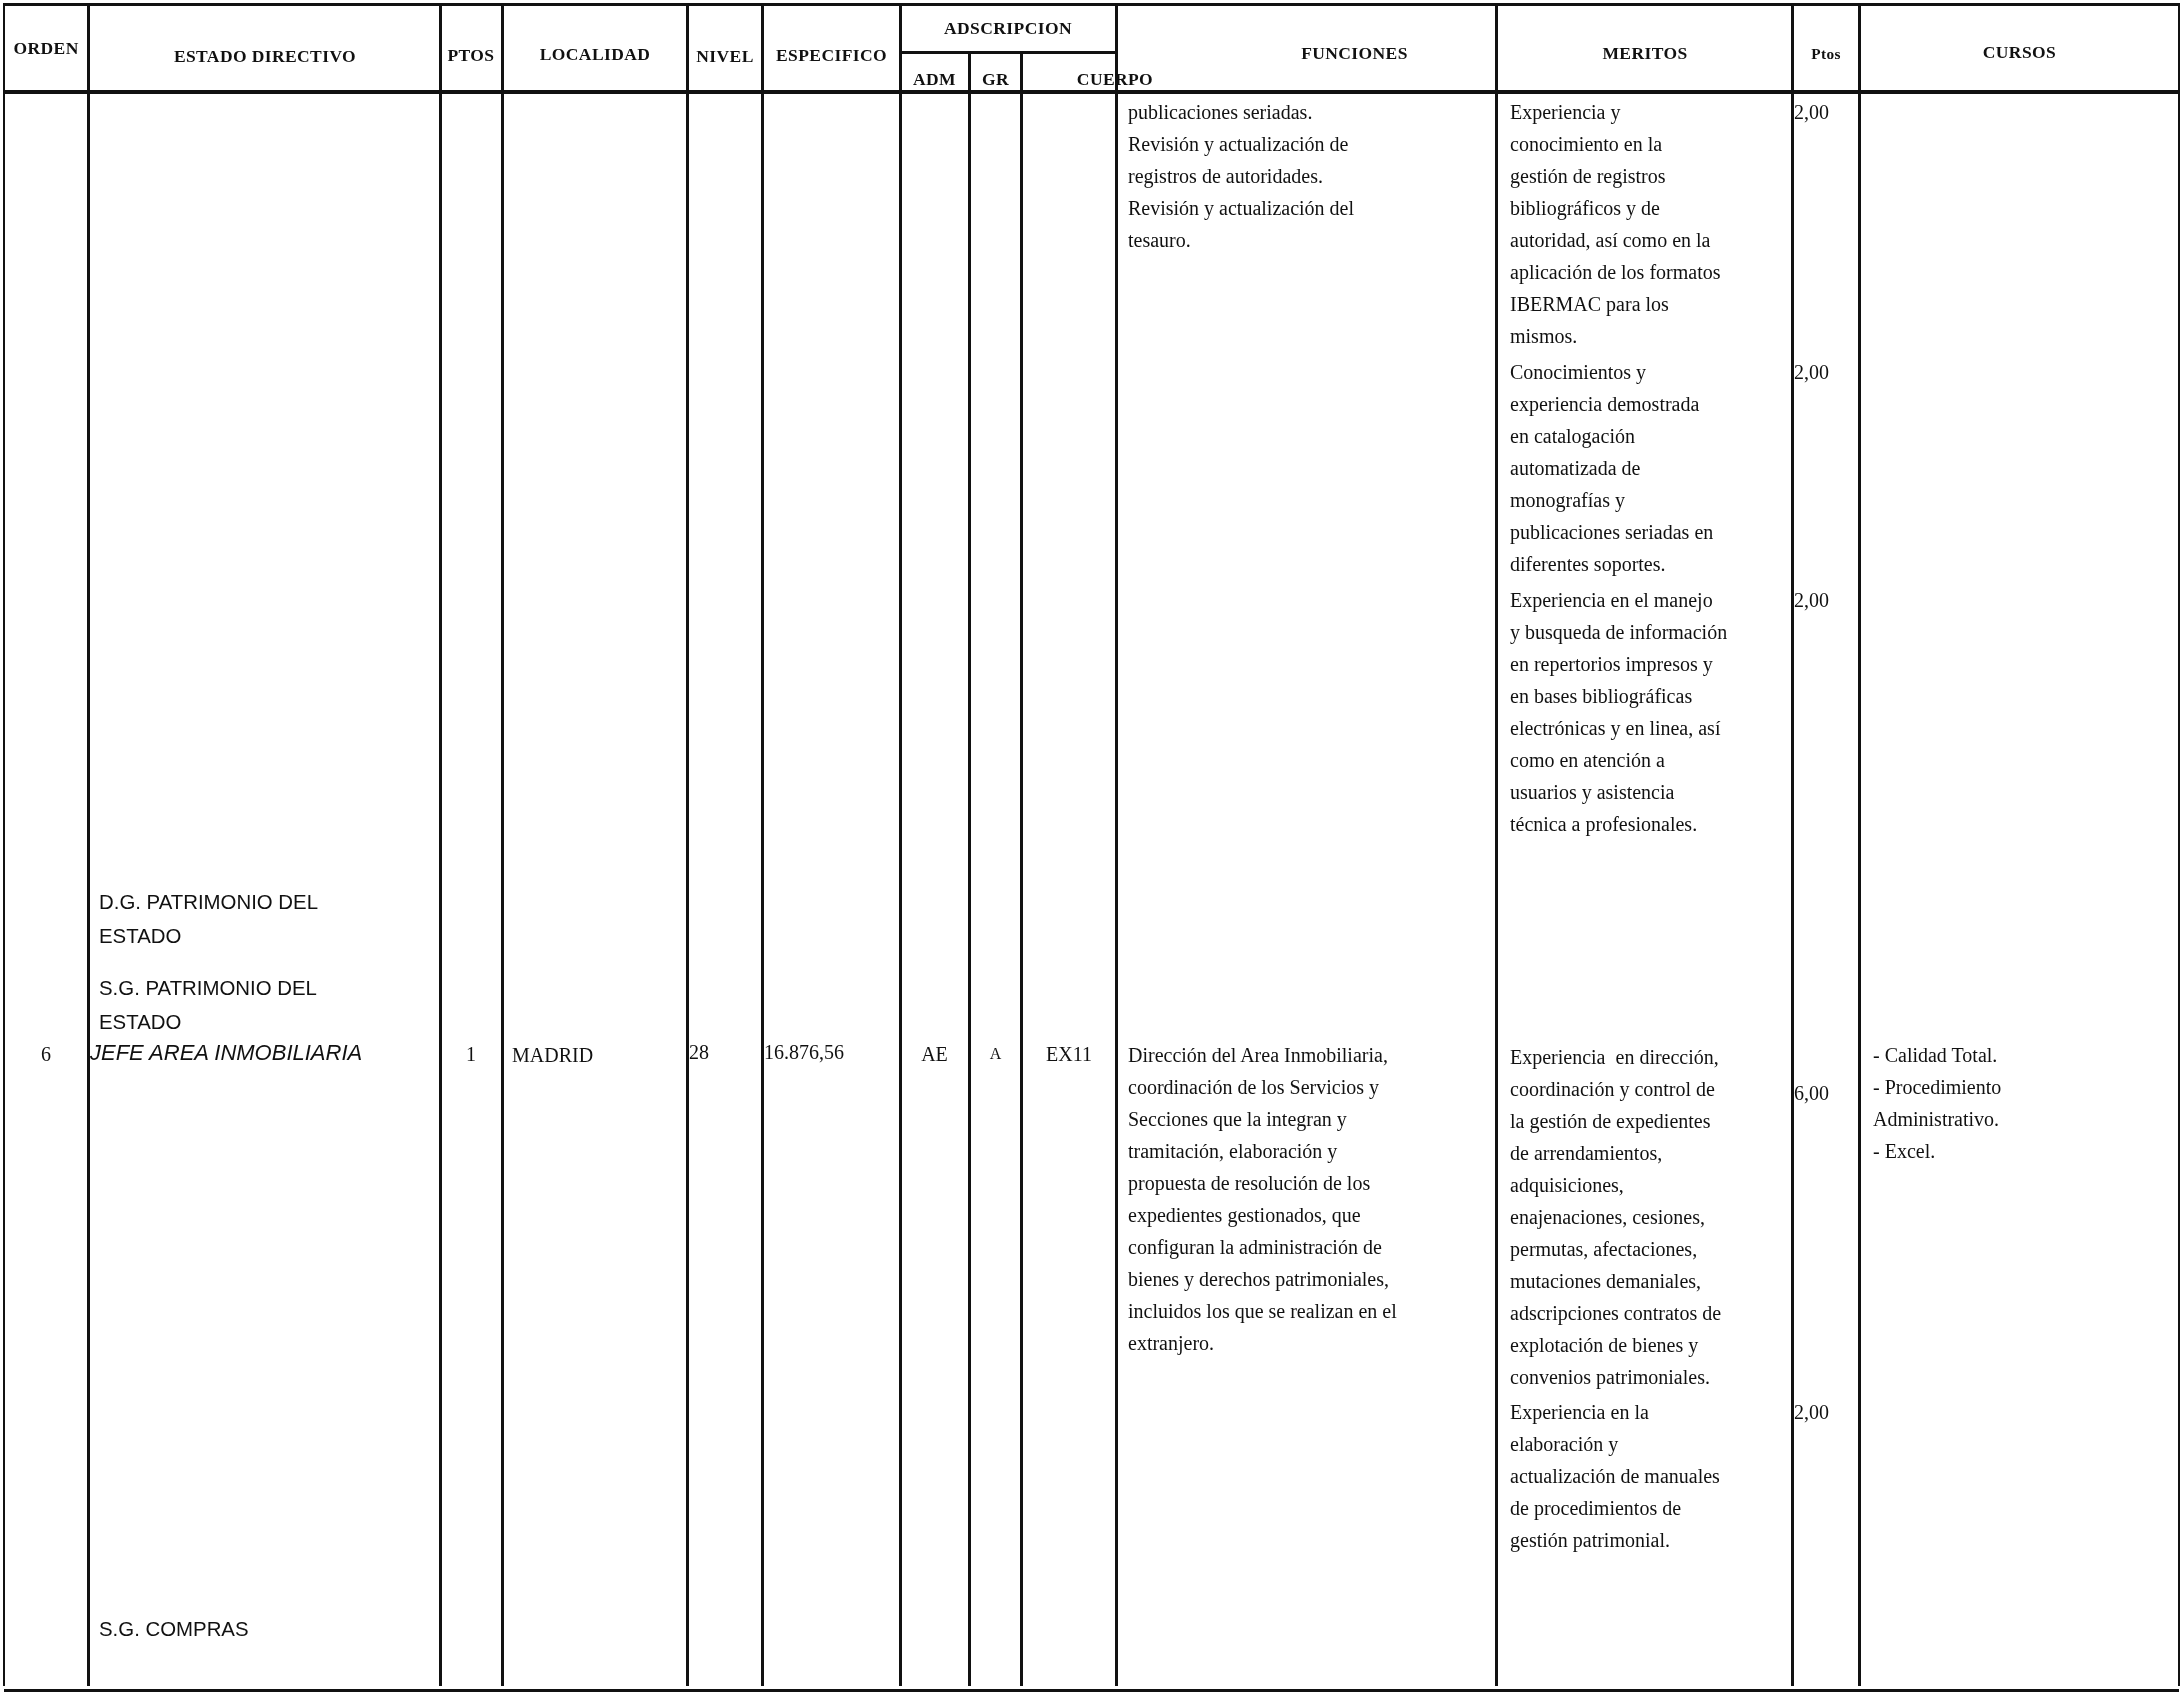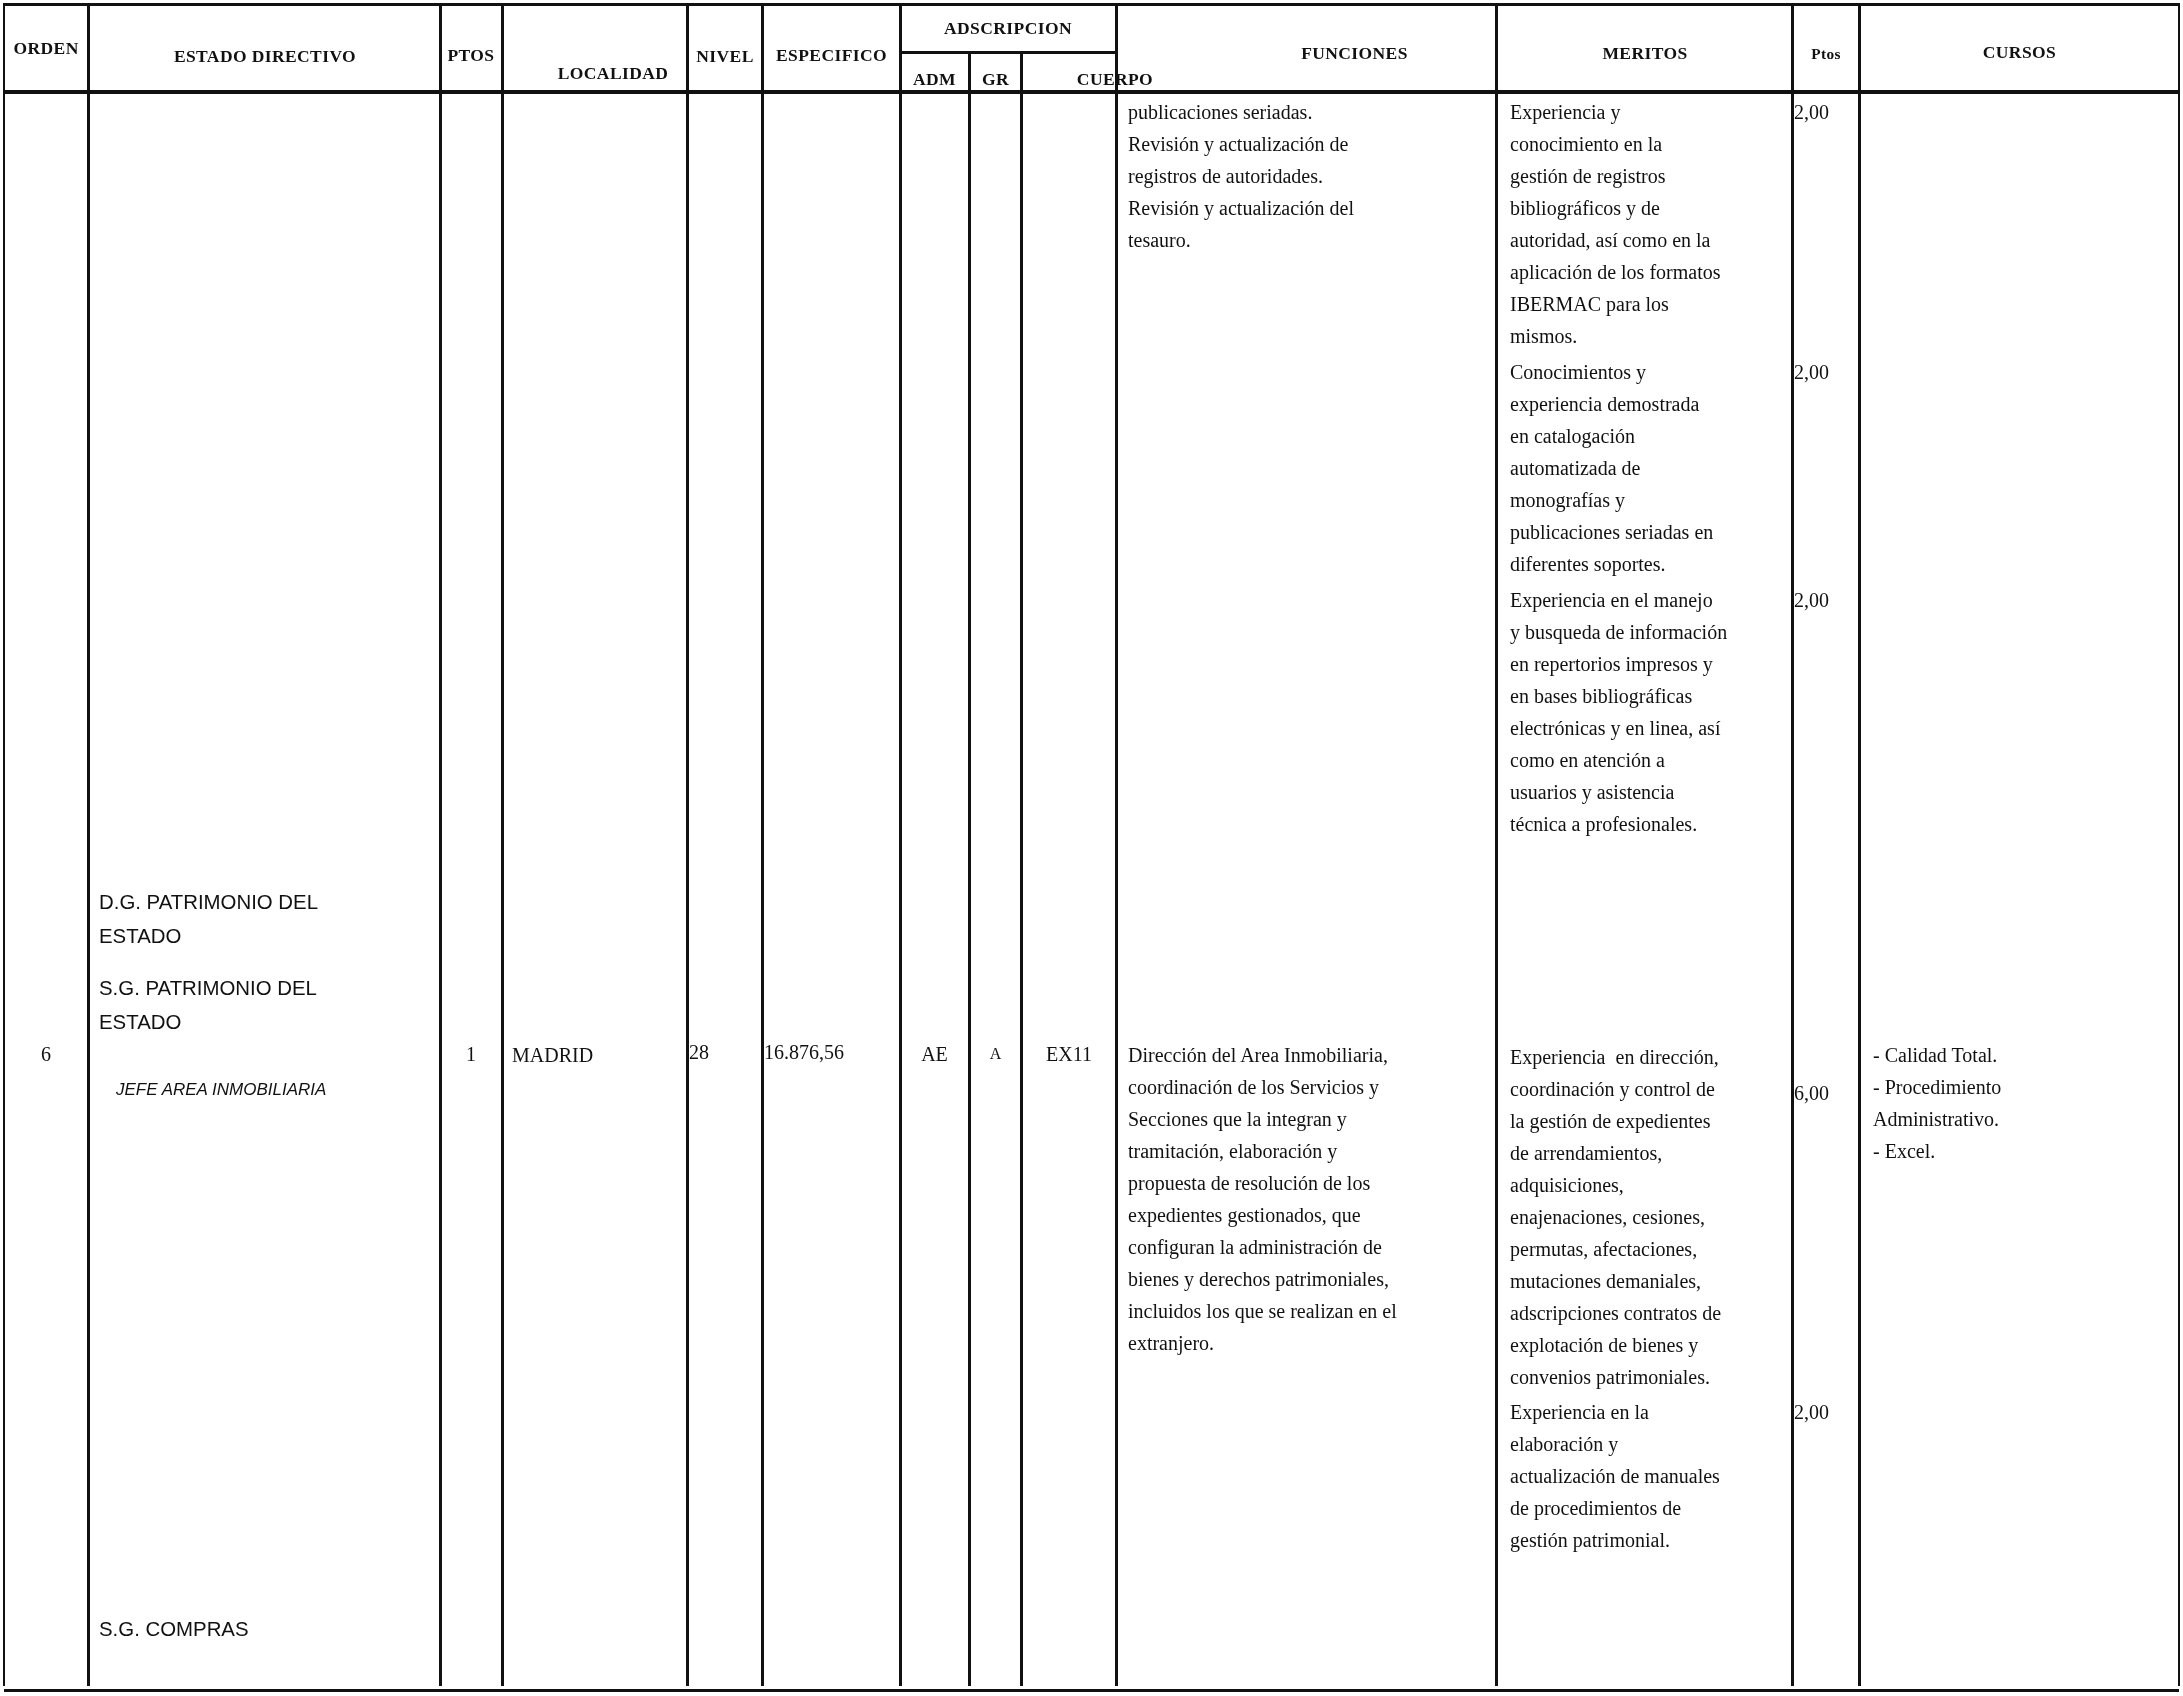--- a/index.html
+++ b/index.html
@@ -33,21 +33,21 @@
 <div class="vline" style="left:1020px;top:52px;"></div>
 <div class="vline" style="left:1115px;"></div>
 <div class="vline" style="left:1495px;"></div>
 <div class="vline" style="left:1791px;"></div>
 <div class="vline" style="left:1858px;"></div>
 <div class="vline" style="left:2178px;width:2.2px;"></div>
 
 <div class="hdr" style="left:5.1px;width:82px;top:5.8px;height:85px;">ORDEN</div>
 <div class="hdr" style="left:90px;width:350px;top:5.8px;height:102px;">ESTADO DIRECTIVO</div>
 <div class="hdr" style="left:442px;width:58px;top:5.8px;height:99px;">PTOS</div>
-<div class="hdr" style="left:504px;width:182px;top:24px;height:99px;padding-left:18px;">LOCALIDAD</div>
+<div class="hdr" style="left:504px;width:182px;top:5px;height:99px;">LOCALIDAD</div>
 <div class="hdr" style="left:689px;width:72px;top:5.8px;height:102px;">NIVEL</div>
 <div class="hdr" style="left:764px;width:135px;top:5.8px;height:99px;">ESPECIFICO</div>
 <div class="hdr" style="left:901px;width:214px;top:5.8px;height:45px;">ADSCRIPCION</div>
 <div class="hdr" style="left:901px;width:67px;top:66px;height:26px;">ADM</div>
 <div class="hdr" style="left:971px;width:49px;top:66px;height:26px;">GR</div>
 <div class="hdr" style="left:1023px;width:92px;top:66px;height:26px;padding-left:46px;">CUERPO</div>
 <div class="hdr" style="left:1118px;width:377px;top:5.8px;height:96px;margin-left:48px;">FUNCIONES</div>
 <div class="hdr" style="left:1498px;width:294px;top:5.8px;height:96px;">MERITOS</div>
 <div class="hdr" style="left:1794px;width:64px;top:5.8px;height:96px;font-size:15.3px;">Ptos</div>
 <div class="hdr" style="left:1861px;width:317px;top:5.8px;height:93px;">CURSOS</div>
@@ -86,21 +86,21 @@
 usuarios y asistencia
 técnica a profesionales.</div>
 <div class="txt r" style="left:1794px;width:57px;top:584px;">2,00</div>
 
 <div class="txt sans bold" style="left:99px;top:885px;">D.G. PATRIMONIO DEL
 ESTADO</div>
 <div class="txt sans" style="left:99px;top:971px;">S.G. PATRIMONIO DEL
 ESTADO</div>
 
 <div class="txt c" style="left:5.1px;width:82px;top:1038px;">6</div>
-<div class="txt sans ital" style="left:116px;top:1036px;font-size:17px;margin-top:37px;">JEFE AREA INMOBILIARIA</div>
+<div class="txt sans ital" style="left:90px;top:1036px;font-size:22px;">JEFE AREA INMOBILIARIA</div>
 <div class="txt c" style="left:442px;width:58px;top:1038px;">1</div>
 <div class="txt" style="left:512px;top:1039px;">MADRID</div>
 <div class="txt r" style="left:689px;width:55px;top:1036px;">28</div>
 <div class="txt r" style="left:764px;width:120px;top:1036px;">16.876,56</div>
 <div class="txt c" style="left:901px;width:67px;top:1038px;">AE</div>
 <div class="txt c" style="left:971px;width:49px;top:1038px;font-size:16px;">A</div>
 <div class="txt c" style="left:1023px;width:92px;top:1038px;">EX11</div>
 <div class="txt" style="left:1128px;top:1039px;">Dirección del Area Inmobiliaria,
 coordinación de los Servicios y
 Secciones que la integran y

